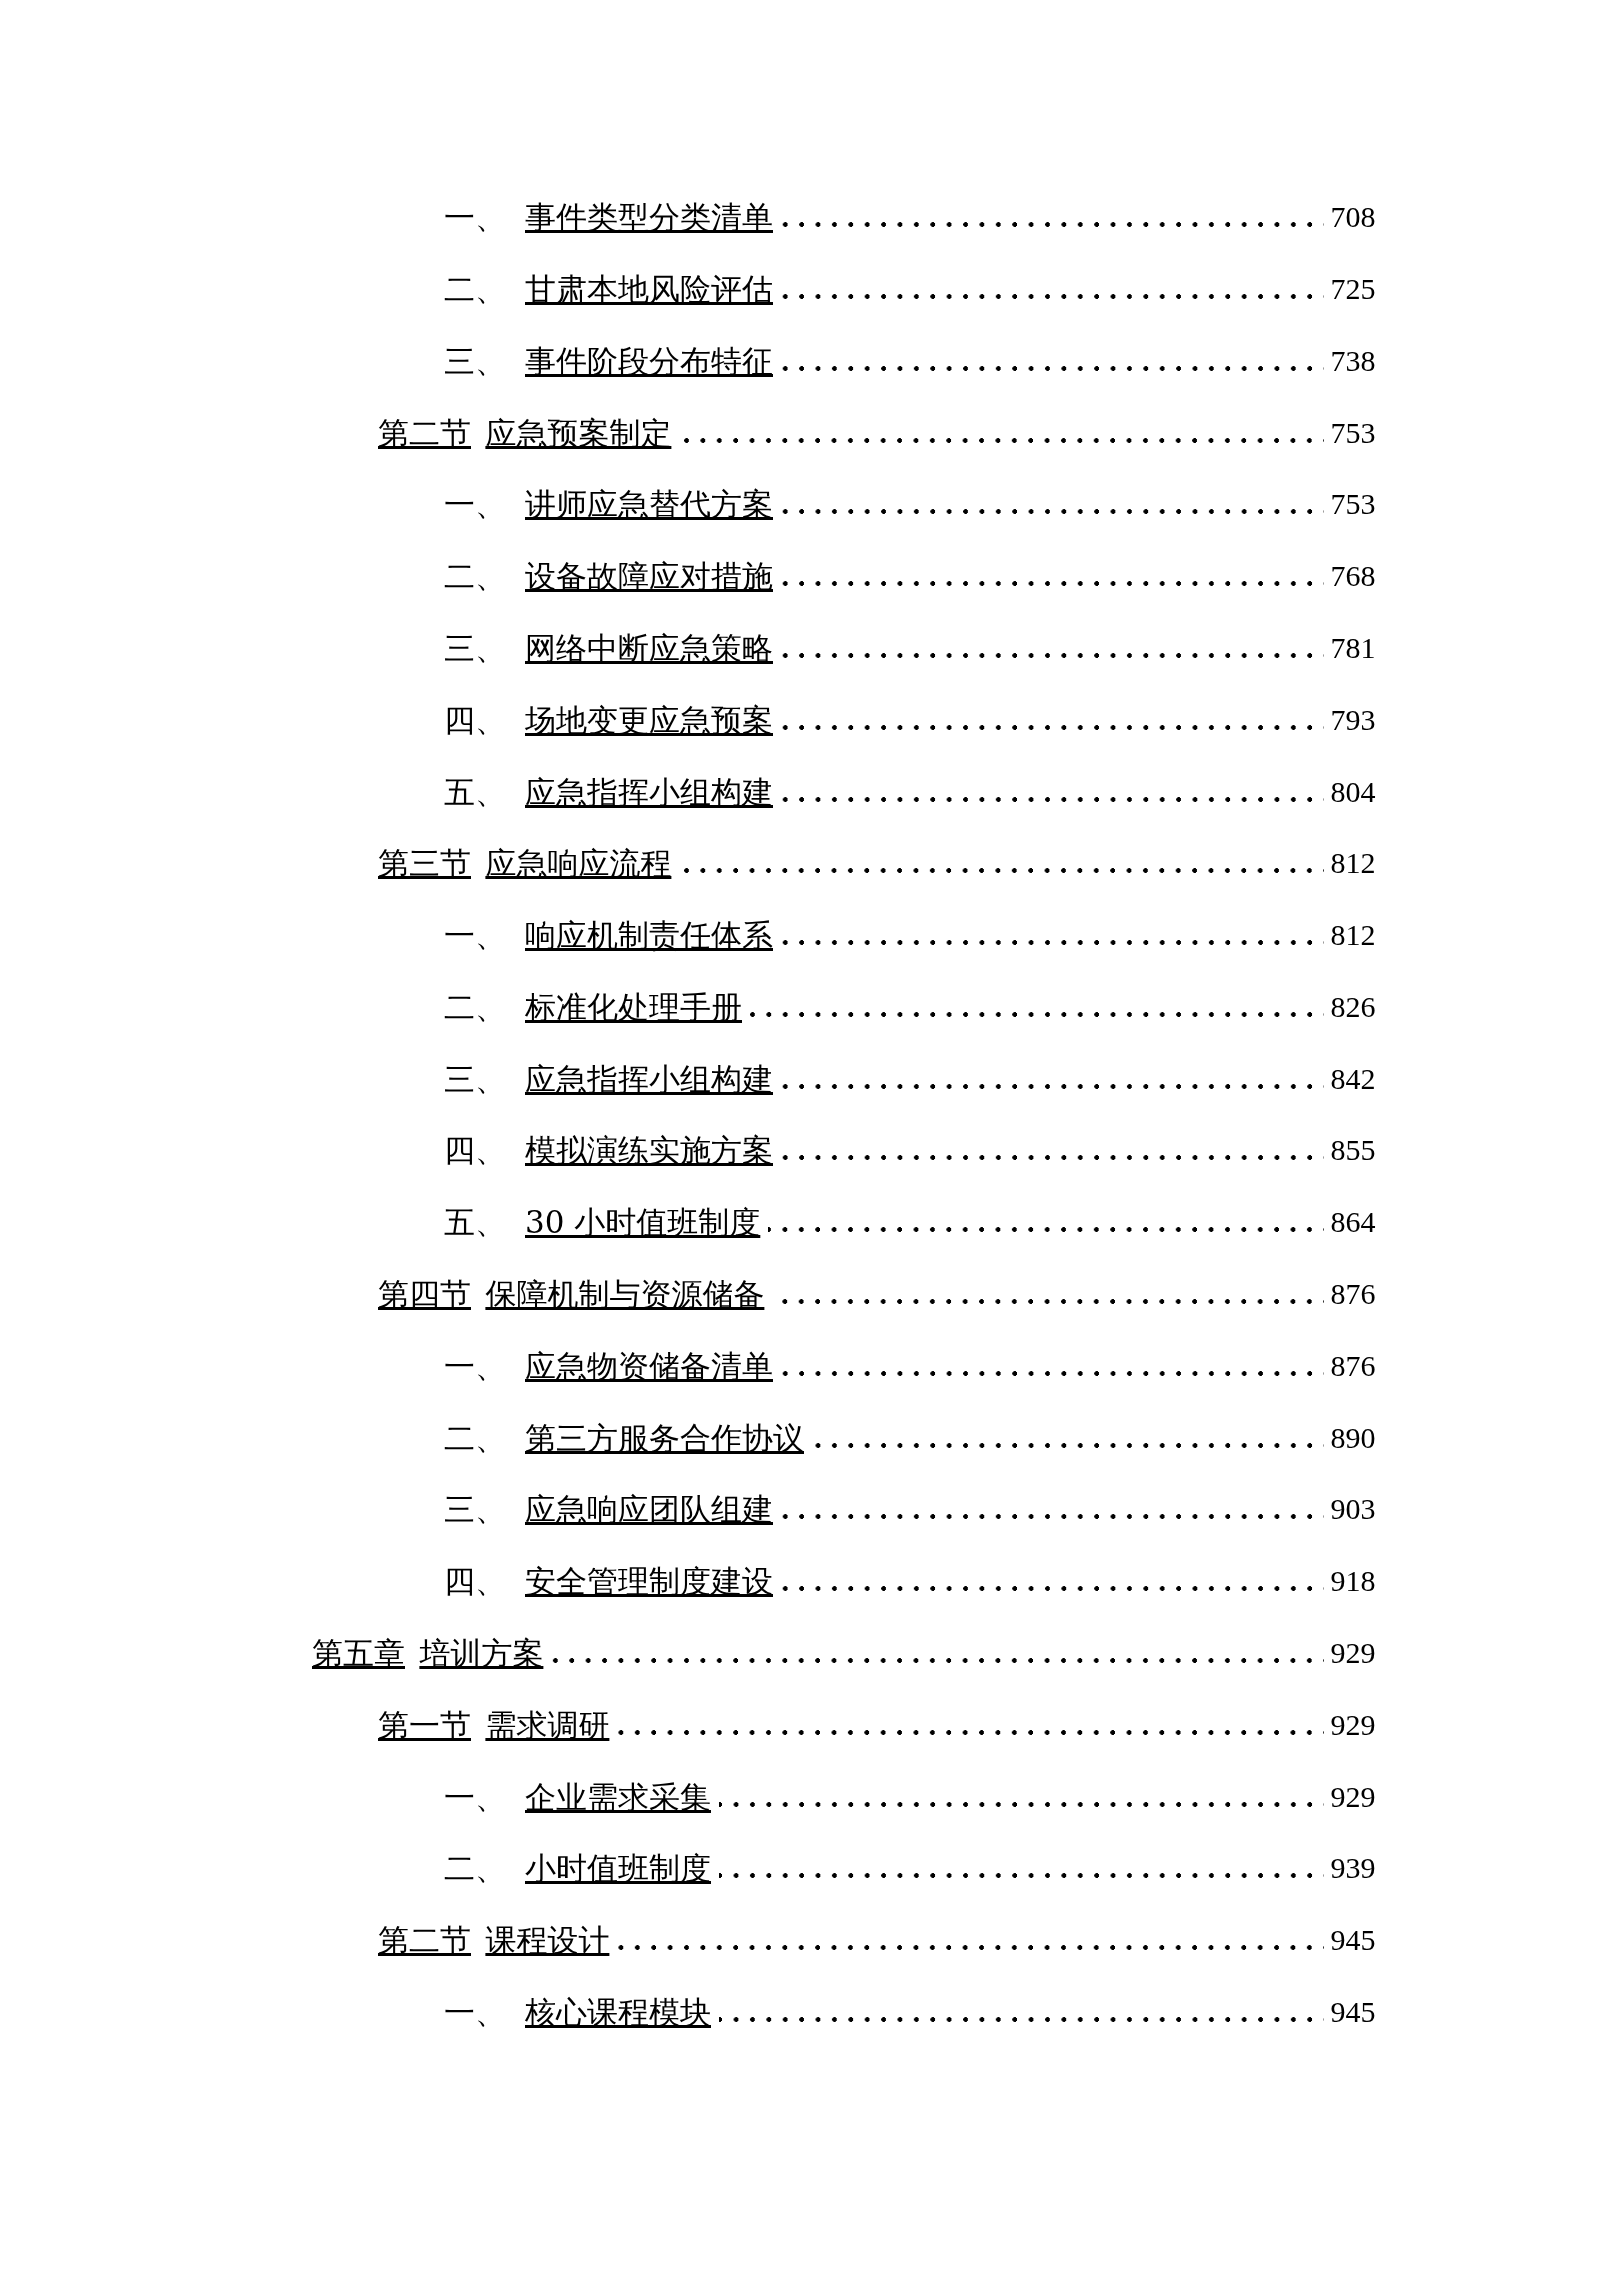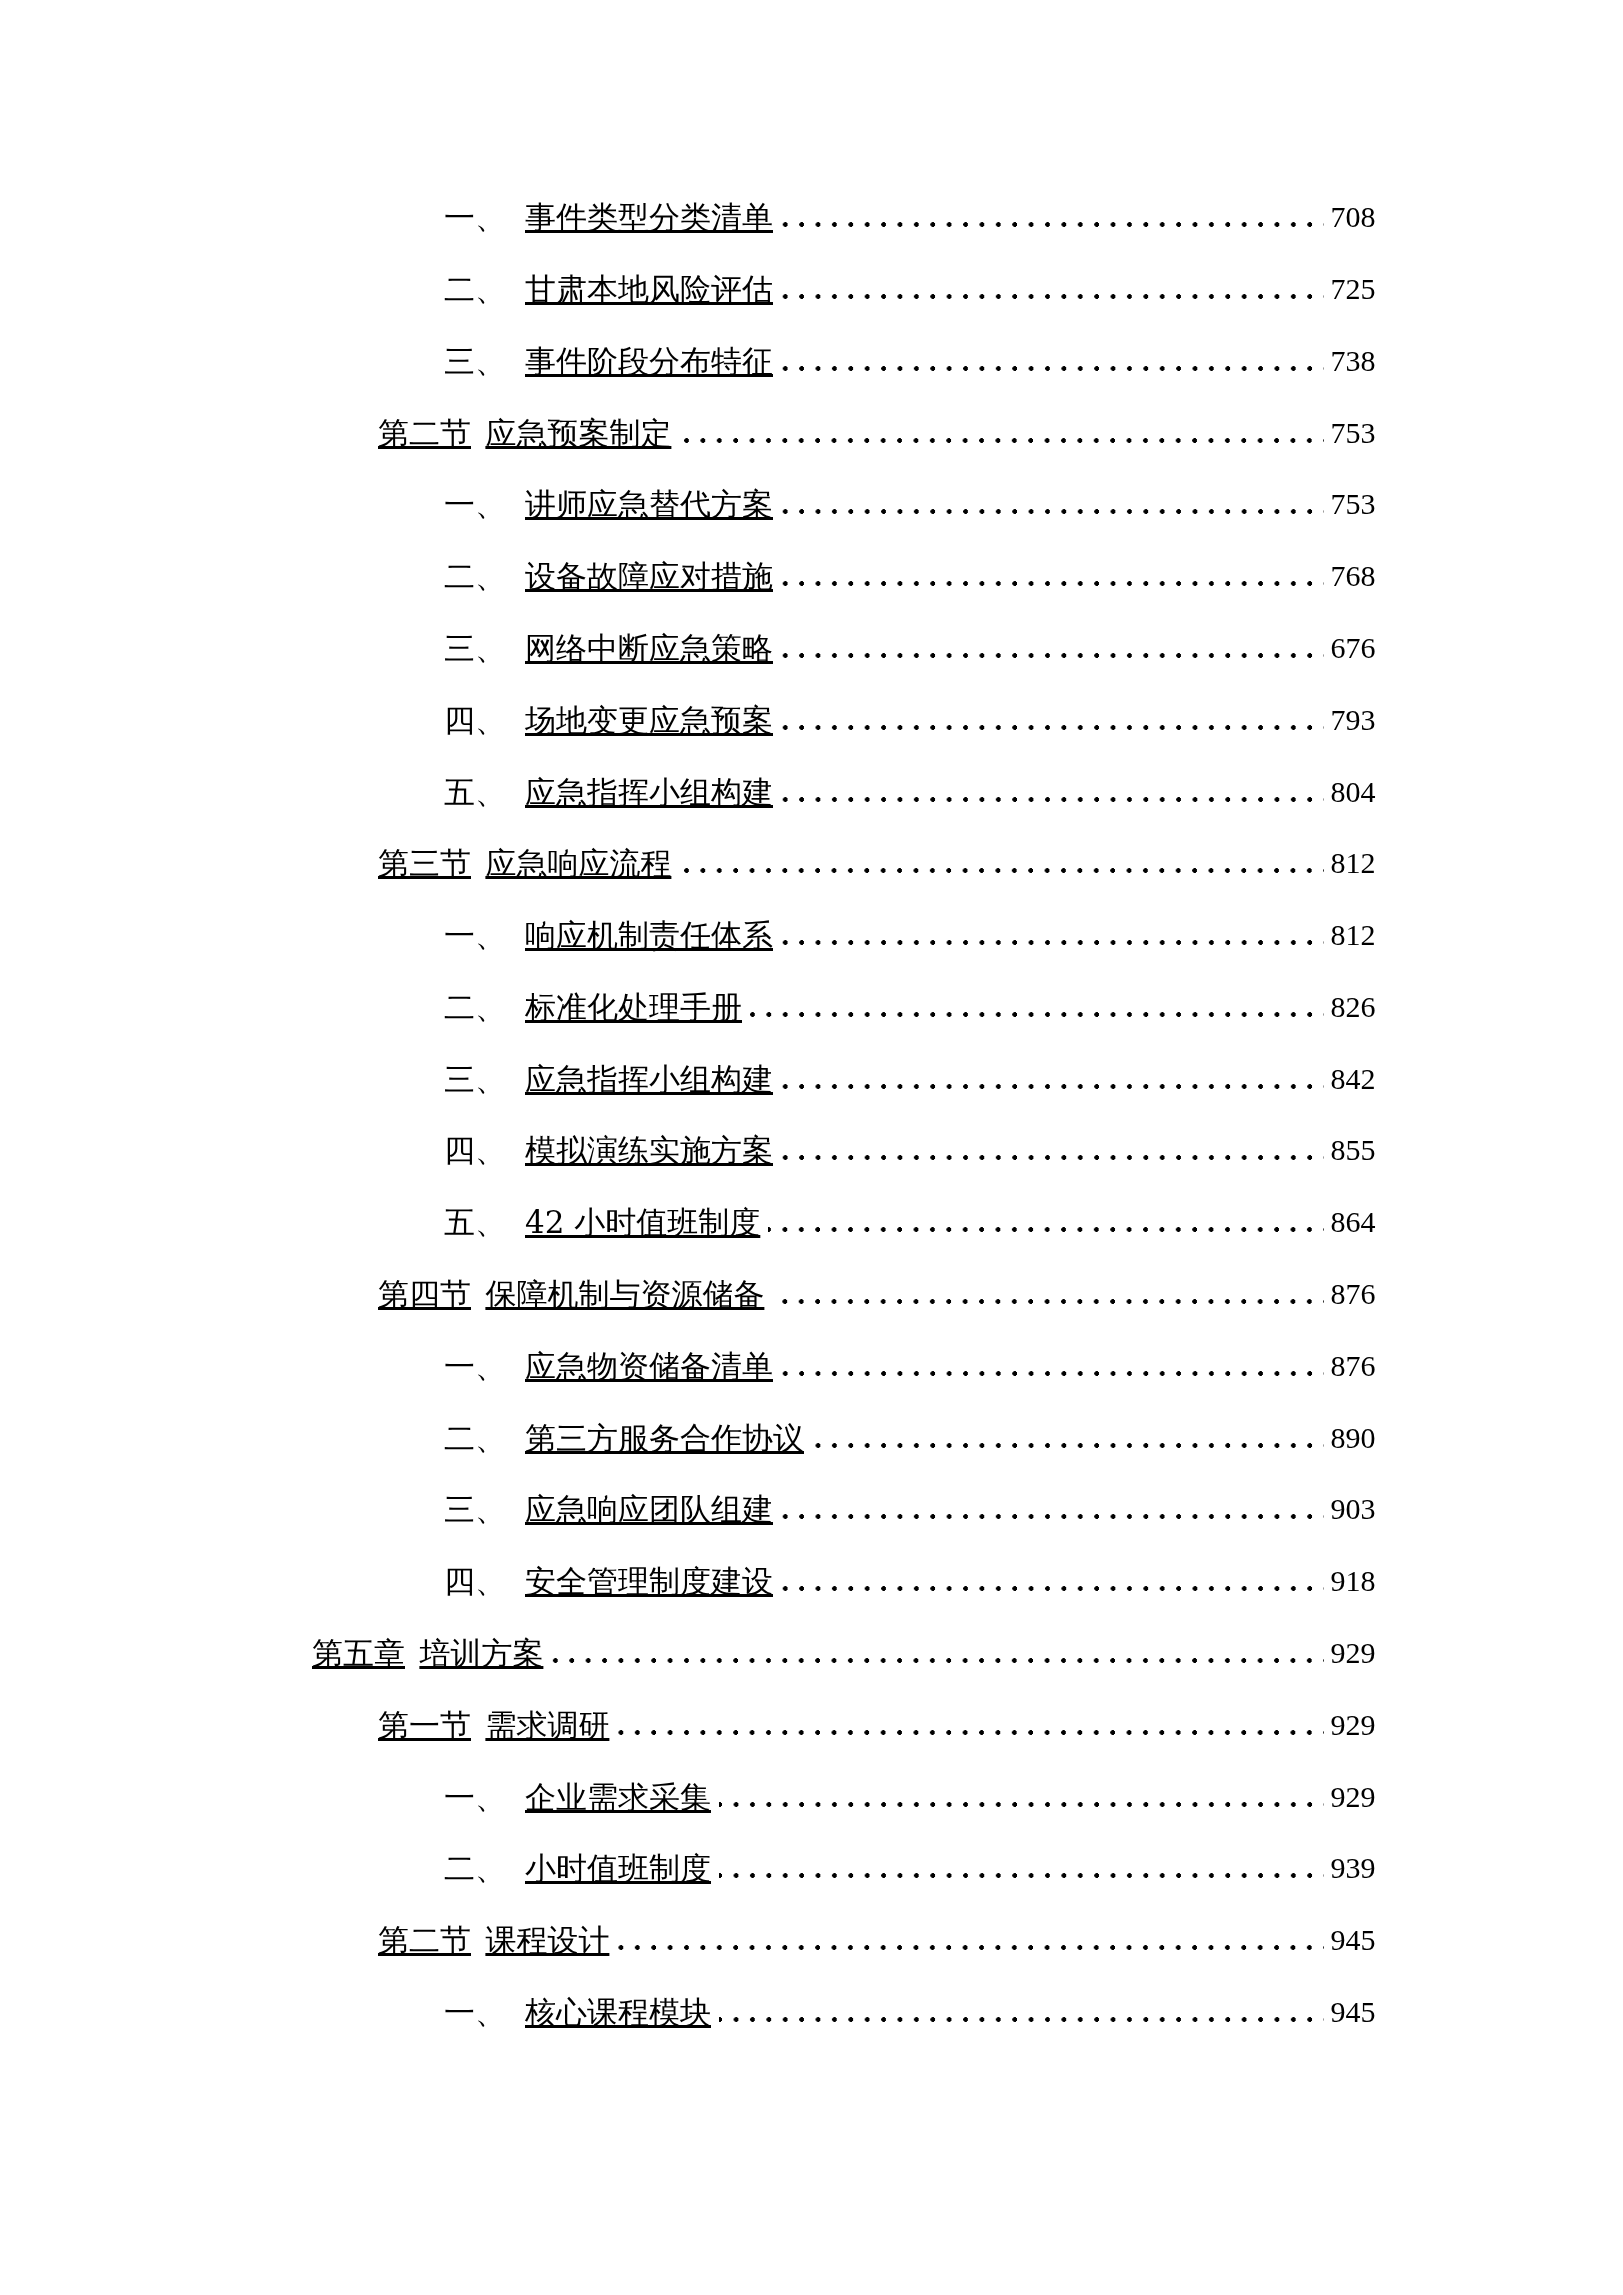--- a/index.html
+++ b/index.html
@@ -62,21 +62,21 @@
   <div class="row lvl2" style="top:555px">
     <span class="num">二、</span>
     <span class="title">设备故障应对措施</span>
     <span class="leader"></span>
     <span class="page">768</span>
   </div>
   <div class="row lvl2" style="top:627px">
     <span class="num">三、</span>
     <span class="title">网络中断应急策略</span>
     <span class="leader"></span>
-    <span class="page">676</span>
+    <span class="page">781</span>
   </div>
   <div class="row lvl2" style="top:699px">
     <span class="num">四、</span>
     <span class="title">场地变更应急预案</span>
     <span class="leader"></span>
     <span class="page">793</span>
   </div>
   <div class="row lvl2" style="top:771px">
     <span class="num">五、</span>
     <span class="title">应急指挥小组构建</span>
@@ -109,21 +109,21 @@
     <span class="page">842</span>
   </div>
   <div class="row lvl2" style="top:1129px">
     <span class="num">四、</span>
     <span class="title">模拟演练实施方案</span>
     <span class="leader"></span>
     <span class="page">855</span>
   </div>
   <div class="row lvl2" style="top:1201px">
     <span class="num">五、</span>
-    <span class="title">42 小时值班制度</span>
+    <span class="title">30 小时值班制度</span>
     <span class="leader"></span>
     <span class="page">864</span>
   </div>
   <div class="row lvl1" style="top:1273px">
     <span class="title">第四节</span>
       <span class="sep"></span>
     <span class="title">保障机制与资源储备</span>
     <span class="leader"></span>
     <span class="page">876</span>
   </div>

